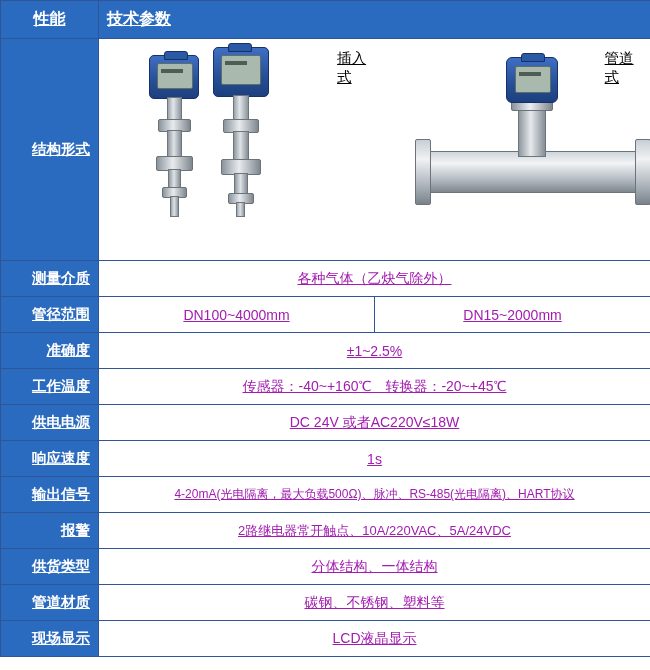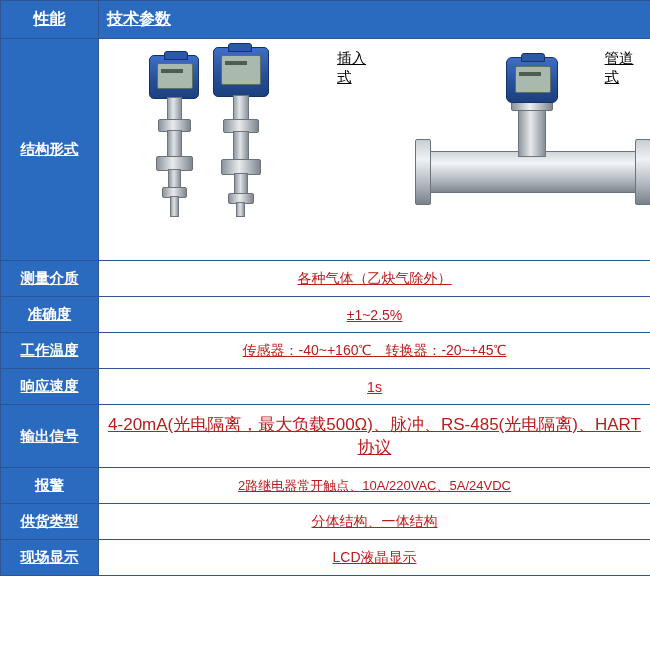--- a/index.html
+++ b/index.html
@@ -23,49 +23,49 @@
     border: 1px solid #2f5597;
     padding: 8px;
     vertical-align: middle;
     text-decoration: underline;
   }
   .label-cell {
     background: #2b6bbf;
     color: #ffffff;
     font-size: 14.5px;
     font-weight: bold;
-    text-align: center;
+    text-align: right;
     padding: 6px 0 6px 8px;
     width: 98px;
   }
   .header-label {
     font-size: 16px;
     text-align: center;
     padding-left: 0;
   }
   .header-value {
     background: #2b6bbf;
     color: #ffffff;
     font-size: 16px;
     font-weight: bold;
     text-align: left;
     padding: 7px 0;
   }
   .value-cell {
     background: #ffffff;
-    color: #b91c1c;
+    color: #a21caf;
     font-size: 14px;
     text-align: center;
     padding: 6px 4px;
   }
   .value-cell.small {
     font-size: 13px;
   }
   .value-cell.tiny {
-    font-size: 17px;
+    font-size: 12px;
   }
   
   .struct-cell {
     padding: 0;
     background: #fff;
     height: 205px;
   }
   .struct-wrap {
     display: flex;
     width: 100%;
@@ -261,41 +261,54 @@
           </div>
         </div>
       </td>
     </tr>
 
     <tr>
       <td class="label-cell">测量介质</td>
       <td class="value-cell" colspan="2">各种气体（乙炔气除外）</td>
     </tr>
     <tr>
+      <td class="label-cell">管径范围</td>
+      <td class="value-cell">DN100~4000mm</td>
+      <td class="value-cell">DN15~2000mm</td>
+    </tr>
+    <tr>
       <td class="label-cell">准确度</td>
       <td class="value-cell" colspan="2">±1~2.5%</td>
     </tr>
     <tr>
       <td class="label-cell">工作温度</td>
       <td class="value-cell" colspan="2">传感器：-40~+160℃　转换器：-20~+45℃</td>
     </tr>
     <tr>
+      <td class="label-cell">供电电源</td>
+      <td class="value-cell" colspan="2">DC 24V 或者AC220V≤18W</td>
+    </tr>
+    <tr>
       <td class="label-cell">响应速度</td>
       <td class="value-cell" colspan="2">1s</td>
     </tr>
     <tr>
       <td class="label-cell">输出信号</td>
       <td class="value-cell tiny" colspan="2">4-20mA(光电隔离，最大负载500Ω)、脉冲、RS-485(光电隔离)、HART协议</td>
     </tr>
     <tr>
       <td class="label-cell">报警</td>
       <td class="value-cell small" colspan="2">2路继电器常开触点、10A/220VAC、5A/24VDC</td>
     </tr>
     <tr>
       <td class="label-cell">供货类型</td>
       <td class="value-cell" colspan="2">分体结构、一体结构</td>
     </tr>
     <tr>
+      <td class="label-cell">管道材质</td>
+      <td class="value-cell" colspan="2">碳钢、不锈钢、塑料等</td>
+    </tr>
+    <tr>
       <td class="label-cell">现场显示</td>
       <td class="value-cell" colspan="2">LCD液晶显示</td>
     </tr>
   </tbody>
 </table>
 
 </body></html>

